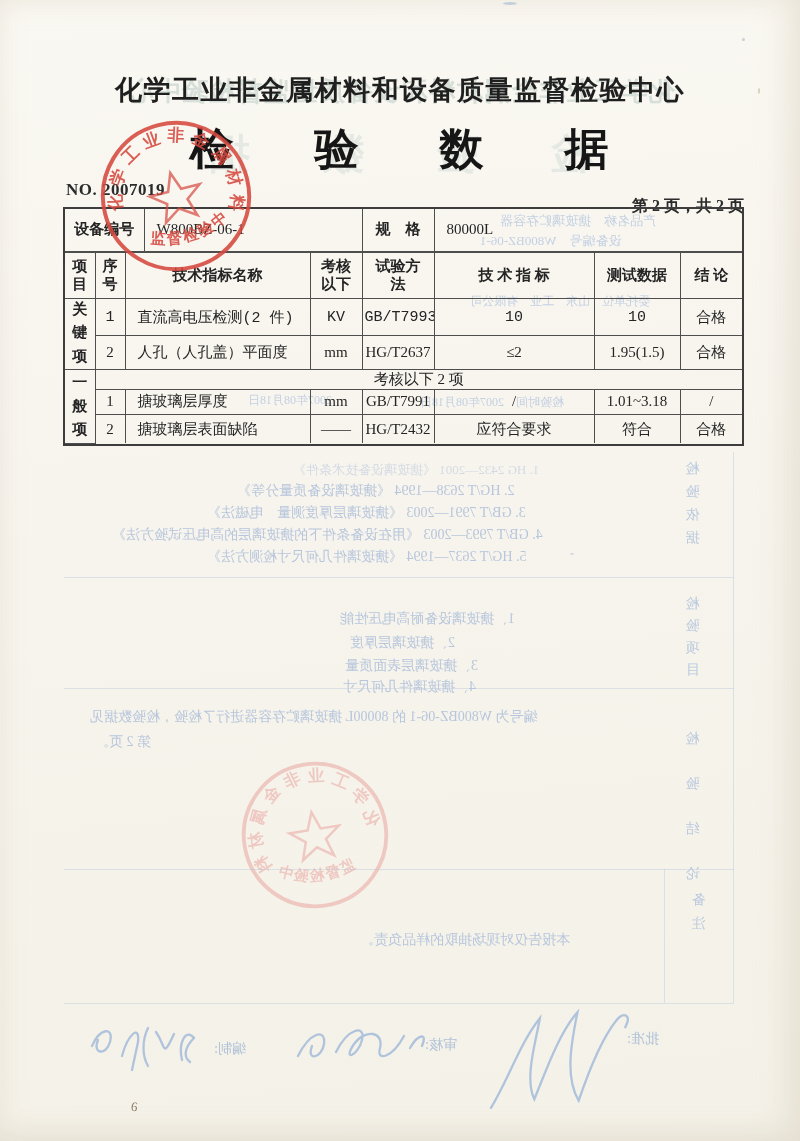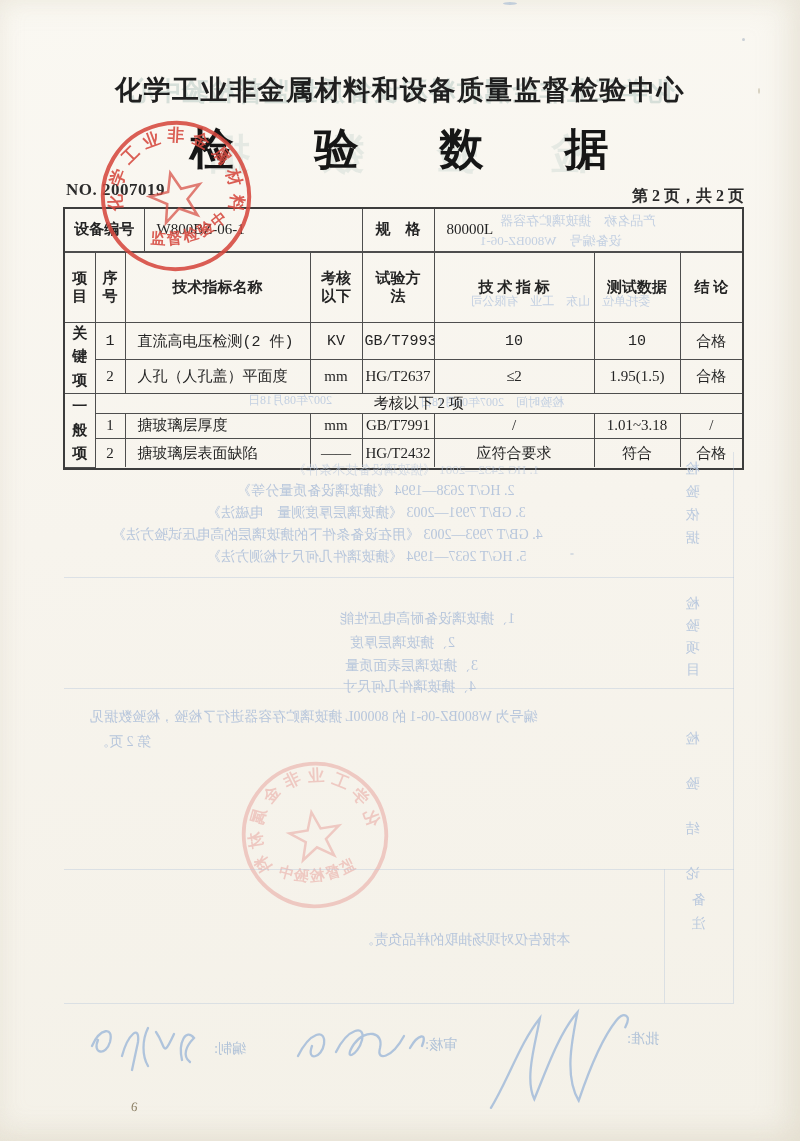--- a/index.html
+++ b/index.html
@@ -13,21 +13,21 @@
   }
   .page::after{ content:""; position:absolute; inset:0; pointer-events:none;
     box-shadow: inset -14px 0 30px rgba(205,195,172,.25), inset 0 -10px 26px rgba(205,195,172,.18);
   }
   
   .org-title{ position:absolute; top:72px; left:0; width:100%; text-align:center;
     font-size:27px; font-weight:bold; letter-spacing:1.5px; color:#1f1f1f;}
   .doc-title{ position:absolute; top:120px; left:0; width:100%; text-align:center;
     font-size:44px; font-weight:bold; word-spacing:66px; letter-spacing:2px; color:#161616;}
   .report-no{ position:absolute; top:180px; left:66px; font-size:17px; font-weight:bold; letter-spacing:.5px;}
-  .page-info{ position:absolute; top:186px; right:56px; font-size:16px; font-weight:bold;}
+  .page-info{ position:absolute; top:196px; right:56px; font-size:16px; font-weight:bold;}
   
   .doc-table{ position:absolute; left:63px; top:207px; width:681px; border:2px solid #3d3d3d; background:transparent;}
   table{ border-collapse:collapse; table-layout:fixed; width:677px; }
   td,th{ border:1px solid #4e4e4e; font-size:15px; text-align:center; vertical-align:middle;
          font-weight:normal; padding:0 2px; overflow:hidden; color:#242424;}
   tr>*:first-child{ border-left:none;} tr>*:last-child{ border-right:none;}
   .t1 td{ border-top:none; height:42px;}
   .t2 tr:last-child td{ border-bottom:none;}
   .lbl{ font-weight:bold; }
   .left{ text-align:left; padding-left:12px;}
@@ -97,21 +97,21 @@
           <col style="width:30px">
           <col style="width:185px">
           <col style="width:52px">
         <col style="width:72px">
           <col style="width:160px">
           <col style="width:86px">
           <col style="width:62px">
       </colgroup>
       <tbody>
           <tr class="hrow">
-        <th style="padding:16px 6px;">项目</th>
+        <th style="padding:4px 6px;">项目</th>
         <th style="padding:0 6px;">序号</th>
         <th>技术指标名称</th>
         <th>考核以下</th>
         <th>试验方法</th>
         <th>技 术 指 标</th>
         <th>测试数据</th>
         <th>结 论</th>
       </tr>
       <tr class="r1">
         <td class="vname" rowspan="2">关键项</td>

